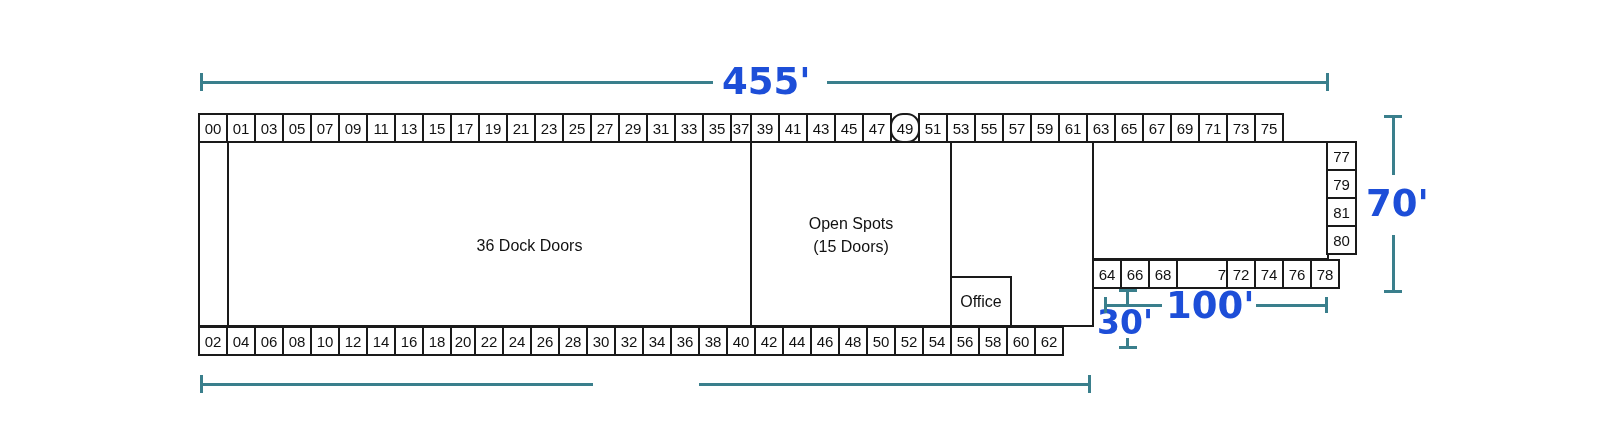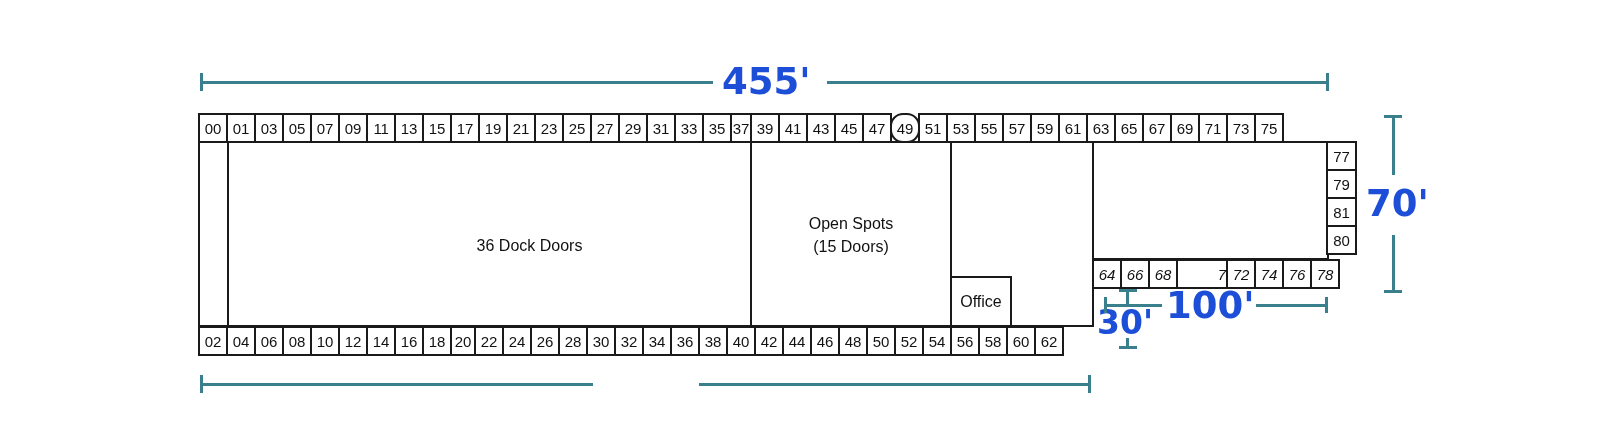--- a/index.html
+++ b/index.html
@@ -178,21 +178,21 @@
       <div class="cell" style="width: 30px; height: 30px;">62</div>
     </div>
 
   <div class="cellcol" style="left:1326px;top:141px;width:31px;">
       <div class="cell" style="width: 31px; height: 30px;">77</div>
       <div class="cell" style="width: 31px; height: 30px;">79</div>
       <div class="cell" style="width: 31px; height: 30px;">81</div>
       <div class="cell" style="width: 31px; height: 30px;">80</div>
     </div>
 
-  <div class="cellrow" style="left:1092px;top:259px;height:30px;font-style:italic;">
+  <div class="cellrow" style="left:1092px;top:259px;height:30px;">
       <div class="cell" style="width: 30px; height: 30px;">64</div>
       <div class="cell" style="width: 30px; height: 30px;">66</div>
       <div class="cell" style="width: 30px; height: 30px;">68</div>
       <div class="cell" style="width: 30px; height: 30px; padding-left: 48px;">70</div>
       <div class="cell" style="width: 30px; height: 30px;">72</div>
       <div class="cell" style="width: 30px; height: 30px;">74</div>
       <div class="cell" style="width: 30px; height: 30px;">76</div>
       <div class="cell" style="width: 30px; height: 30px;">78</div>
     </div>
 

